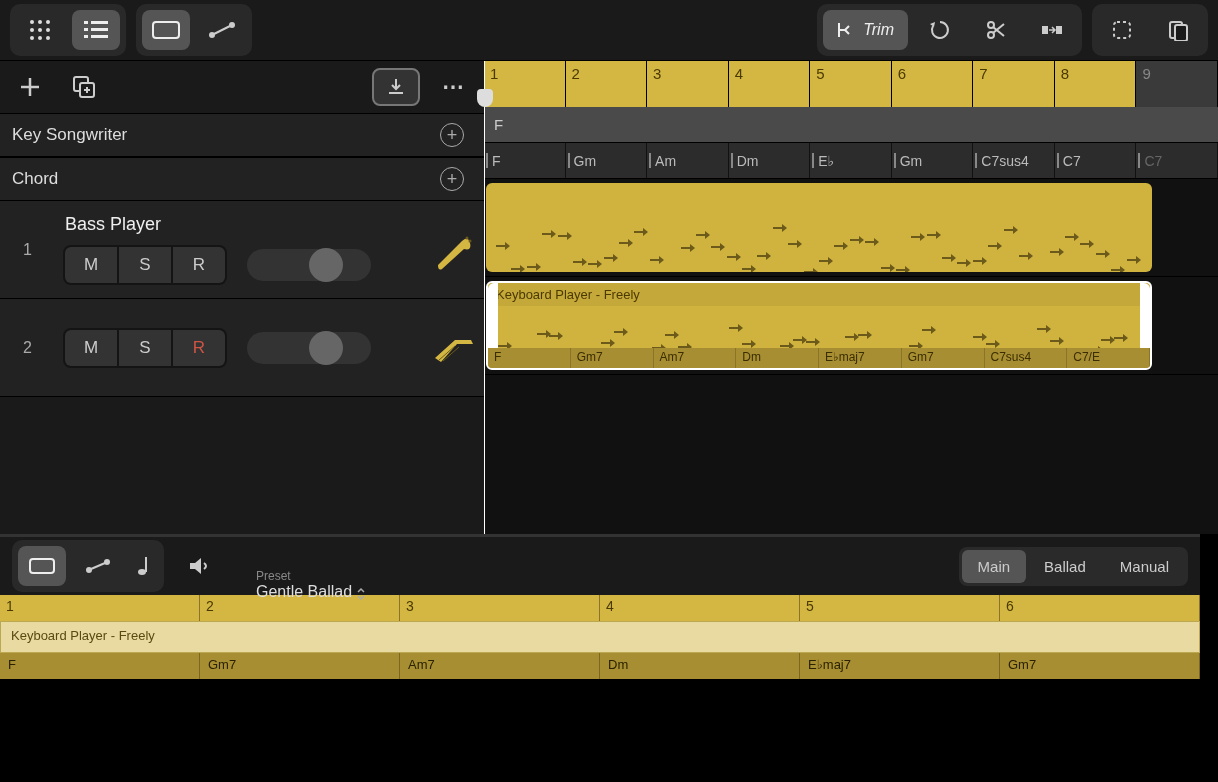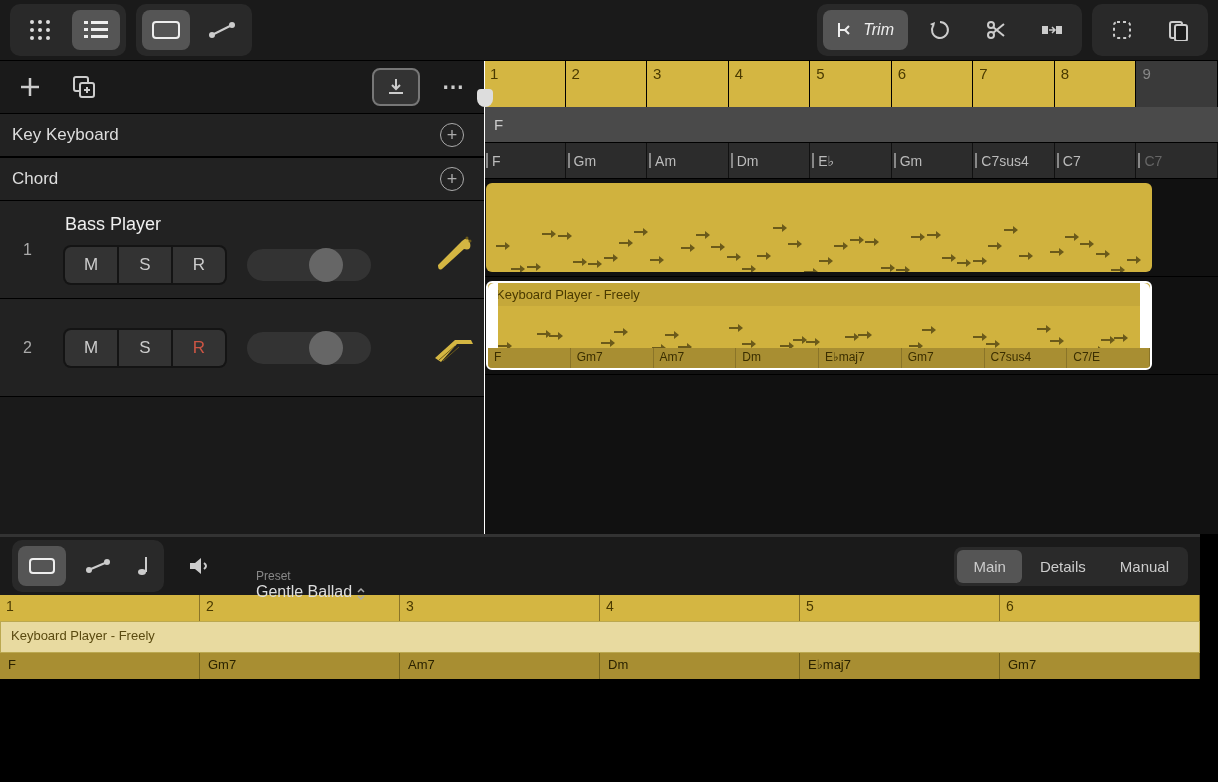--- a/index.html
+++ b/index.html
@@ -204,21 +204,21 @@
         <svg width="20" height="20" viewBox="0 0 20 20">
             <path d="M10 2 v10 M6 8 l4 4 l4 -4 M3 16 h14" fill="none" stroke="#ccc" stroke-width="2"></path>
           </svg>
       </div>
       <div class="circle-btn">
           <span class="dots">⋯</span>
         </div>
     </div>
 
     <div class="meta-row">
-      <span>Key Keyboard</span>
+      <span>Key Songwriter</span>
       <span class="plus-circle">+</span>
     </div>
     <div class="meta-row">
       <span>Chord</span>
       <span class="plus-circle">+</span>
     </div>
 
     <div id="track-rows">
         <div class="track-row">
           <div class="track-num">1</div>
@@ -443,21 +443,21 @@
       <span class="preset-label">Preset</span>
       <span class="preset-name">
           <span>Gentle Ballad</span>
           <svg width="10" height="14" viewBox="0 0 10 14">
             <path d="M2 5 l3 -3 l3 3 M2 9 l3 3 l3 -3" fill="none" stroke="#aaa" stroke-width="1.5"></path>
           </svg>
         </span>
     </div>
     <div class="tab-group" id="bottom-tabs">
         <div class="tab-btn active">Main</div>
-        <div class="tab-btn">Details</div>
+        <div class="tab-btn">Ballad</div>
         <div class="tab-btn">Manual</div>
       </div>
   </div>
   <div class="bottom-ruler" id="bottom-ruler">
       <div class="bottom-ruler-cell" style="width: 16.6667%;">1</div>
       <div class="bottom-ruler-cell" style="width: 16.6667%;">2</div>
       <div class="bottom-ruler-cell" style="width: 16.6667%;">3</div>
       <div class="bottom-ruler-cell" style="width: 16.6667%;">4</div>
       <div class="bottom-ruler-cell" style="width: 16.6667%;">5</div>
       <div class="bottom-ruler-cell" style="width: 16.6667%;">6</div>

